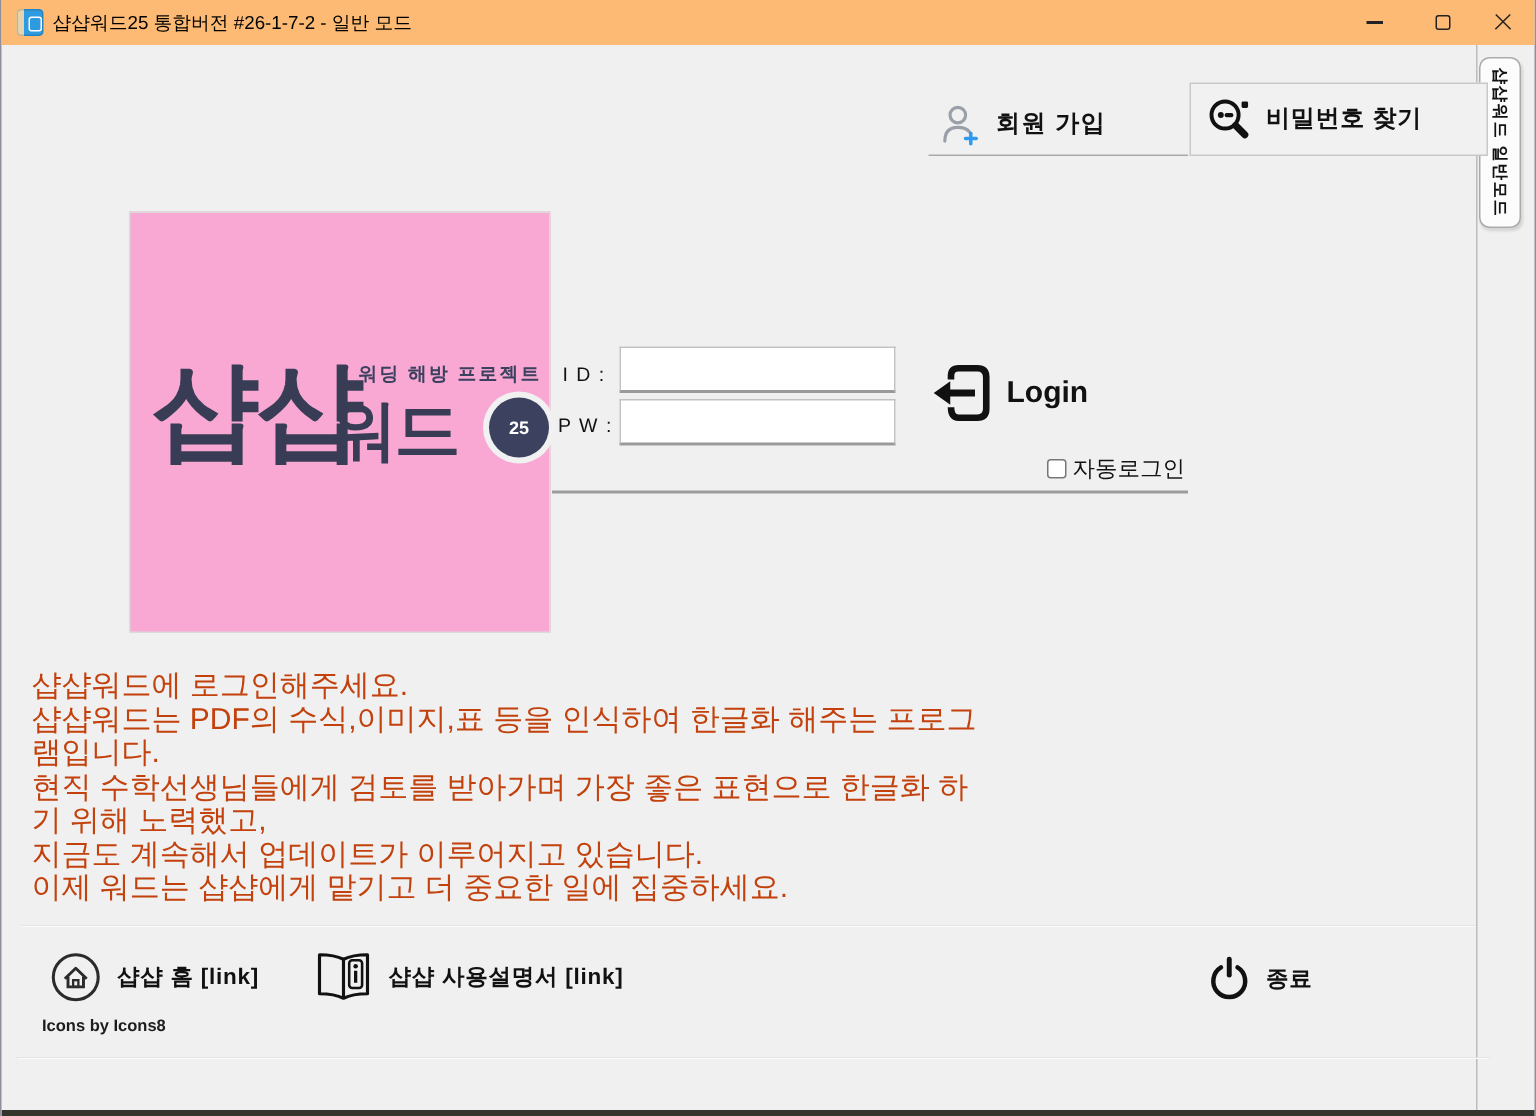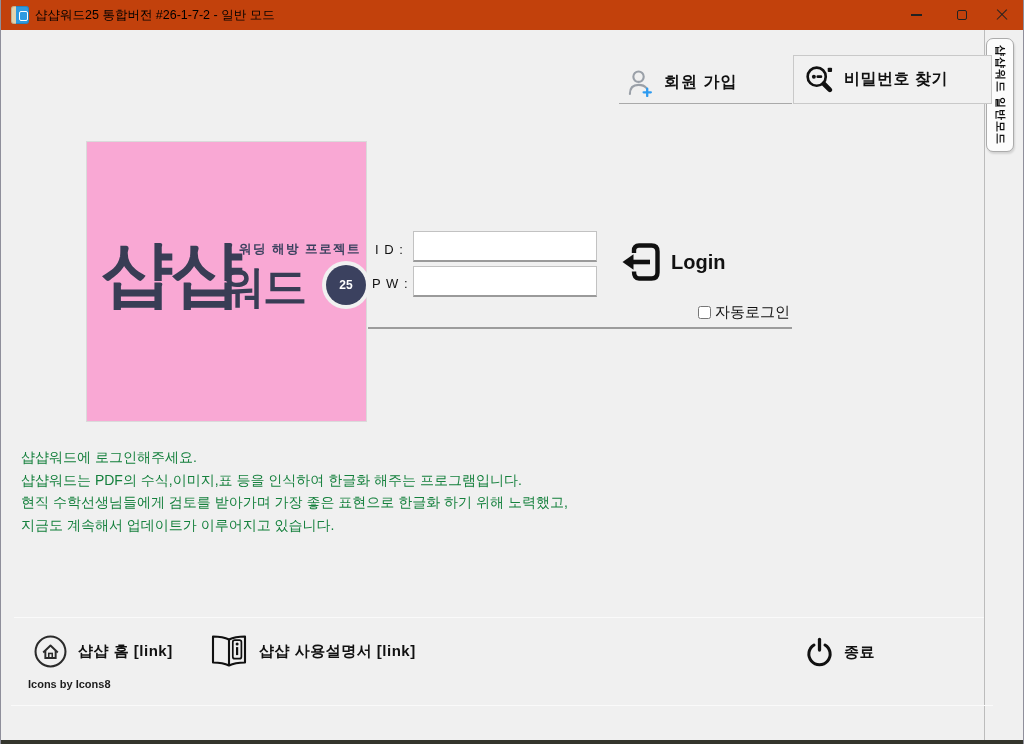--- a/index.html
+++ b/index.html
@@ -6,21 +6,21 @@
   html,body { width:1024px; height:744px; }
   body {
     font-family:"Liberation Sans","DejaVu Sans",sans-serif;
     background:#f0f0f0; color:#111;
     position:relative; overflow:hidden;
     border-left:1px solid #8f8f9b; border-right:1px solid #8f8f9b;
   }
   .abs { position:absolute; }
 
   
-  .titlebar { left:0; top:0; width:1024px; height:30px; background:#c2410c; }
+  .titlebar { left:0; top:0; width:1024px; height:30px; background:#fdba74; }
   .titlebar-title { left:34px; top:0; height:30px; line-height:30px; font-size:12.5px; color:#000; }
   .appicon { left:10px; top:6px; width:18px; height:18px; border-radius:3px;
     background:linear-gradient(90deg,#e3d3ae 0 5px,#2e9ae0 5px 100%);
     box-shadow:inset 0 0 0 1px rgba(0,0,0,.15); }
   .appicon::after { content:""; position:absolute; left:8px; top:5px; width:7px; height:8px;
     border:1.5px solid #fff; border-radius:2px; }
   .wbtn { top:0; width:46px; height:30px; display:flex; align-items:center; justify-content:center; cursor:default; }
   .glyph-min { width:11px; height:1.5px; background:#222; }
   .glyph-max { width:10px; height:10px; border:1.3px solid #222; border-radius:2px; }
   .glyph-close { position:relative; width:12px; height:12px; }
@@ -58,21 +58,21 @@
   .txt-input { width:184px; height:31px; background:#fff; border:1px solid #c2c2c2;
     border-bottom:2px solid #9a9a9a; font-size:14px; padding:0 6px; outline:none; }
   .login-btn { left:618px; top:237px; width:116px; height:50px; display:flex; align-items:center; cursor:pointer; }
   .login-label { font-size:20px; font-weight:bold; margin-left:8px; }
   .autologin { left:697px; top:303px; display:flex; align-items:center; cursor:pointer; }
   .autologin input { width:13px; height:13px; margin-right:4px; }
   .autologin span { font-size:15px; font-weight:500; }
   .form-divider { left:367px; top:327px; width:424px; height:2px; background:#9c9c9c; }
 
   
-  .desc { left:20px; top:446px; width:640px; font-size:14px; line-height:22.5px; color:#15803d; }
+  .desc { left:20px; top:446px; width:640px; font-size:20px; line-height:22.5px; color:#c2410c; }
 
   
   .footer-divider-1 { left:13px; top:617px; width:970px; height:1px; background:#b3b3b3; border-bottom:1px solid #fafafa; }
   .footer-divider-2 { left:10px; top:705px; width:982px; height:1px; background:#ababab; border-bottom:1px solid #fafafa; }
   .footer-link { display:flex; align-items:center; cursor:pointer; }
   .footer-label { font-size:15px; font-weight:bold; margin-left:10px; letter-spacing:0.5px; }
   .credit { left:27px; top:678px; font-size:11px; font-weight:bold; color:#1d1d1d; }
   .bottom-strip { left:0; top:740px; width:1024px; height:4px; background:#34352c; }
 
   svg { display:block; }
@@ -149,20 +149,21 @@
   <input type="checkbox" style="">
   <span>자동로그인</span>
 </label>
 <div class="abs form-divider"></div>
 
 <div class="abs desc">
   <div>샵샵워드에 로그인해주세요.</div>
   <div>샵샵워드는 PDF의 수식,이미지,표 등을 인식하여 한글화 해주는 프로그램입니다.</div>
   <div>현직 수학선생님들에게 검토를 받아가며 가장 좋은 표현으로 한글화 하기 위해 노력했고,</div>
   <div>지금도 계속해서 업데이트가 이루어지고 있습니다.</div>
+  <div>이제 워드는 샵샵에게 맡기고 더 중요한 일에 집중하세요.</div>
 </div>
 
 <div class="abs footer-divider-1"></div>
 
 <div class="abs footer-link" style="left:32px; top:633px; height:36px;">
   <svg width="35" height="35" viewBox="0 0 36 36">
     <circle cx="18" cy="18" r="15.4" fill="none" stroke="#2b2b2b" stroke-width="2.1"></circle>
     <path d="M10.5 19 L18 11.8 L25.5 19" fill="none" stroke="#2b2b2b" stroke-width="2" stroke-linejoin="round"></path>
     <path d="M12.7 17.4 V24.6 H23.3 V17.4" fill="none" stroke="#2b2b2b" stroke-width="2"></path>
     <rect x="16.2" y="20" width="3.6" height="4.6" fill="none" stroke="#2b2b2b" stroke-width="1.6"></rect>

